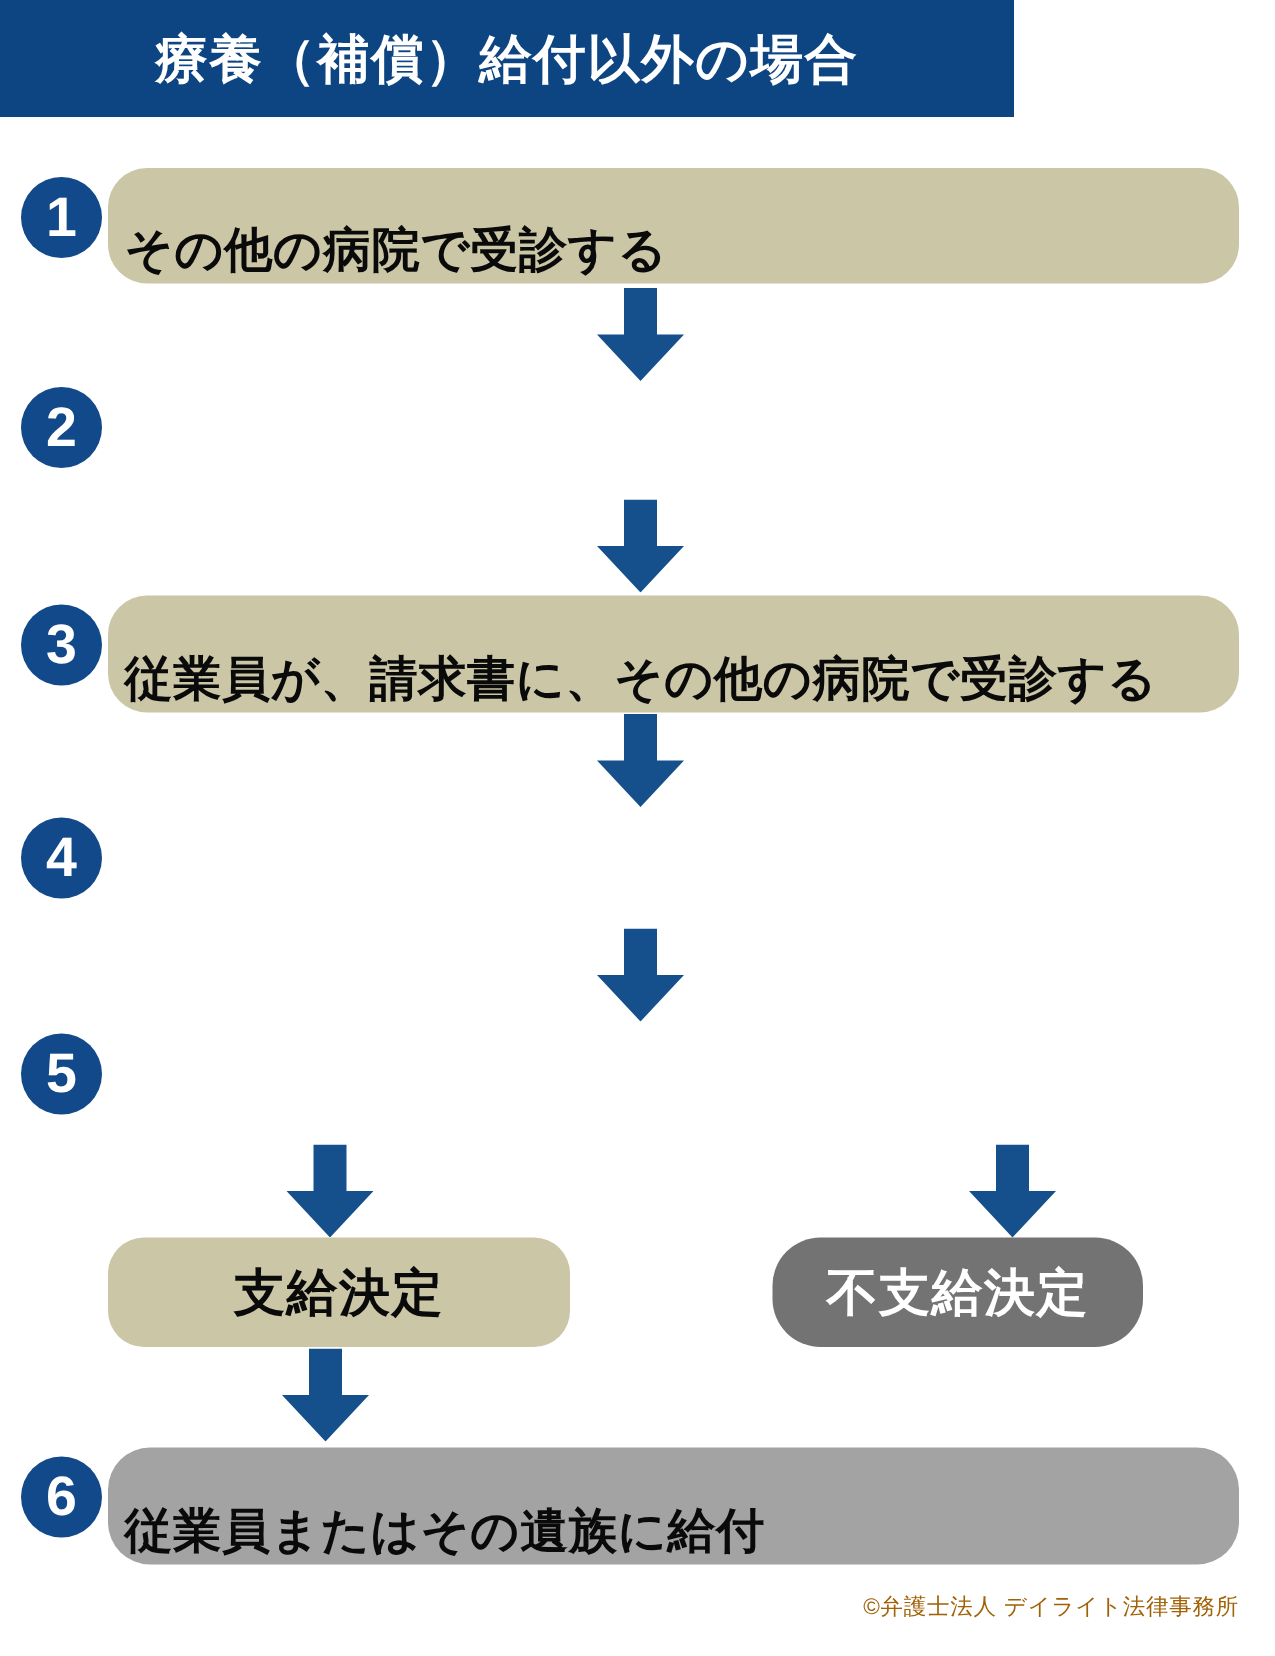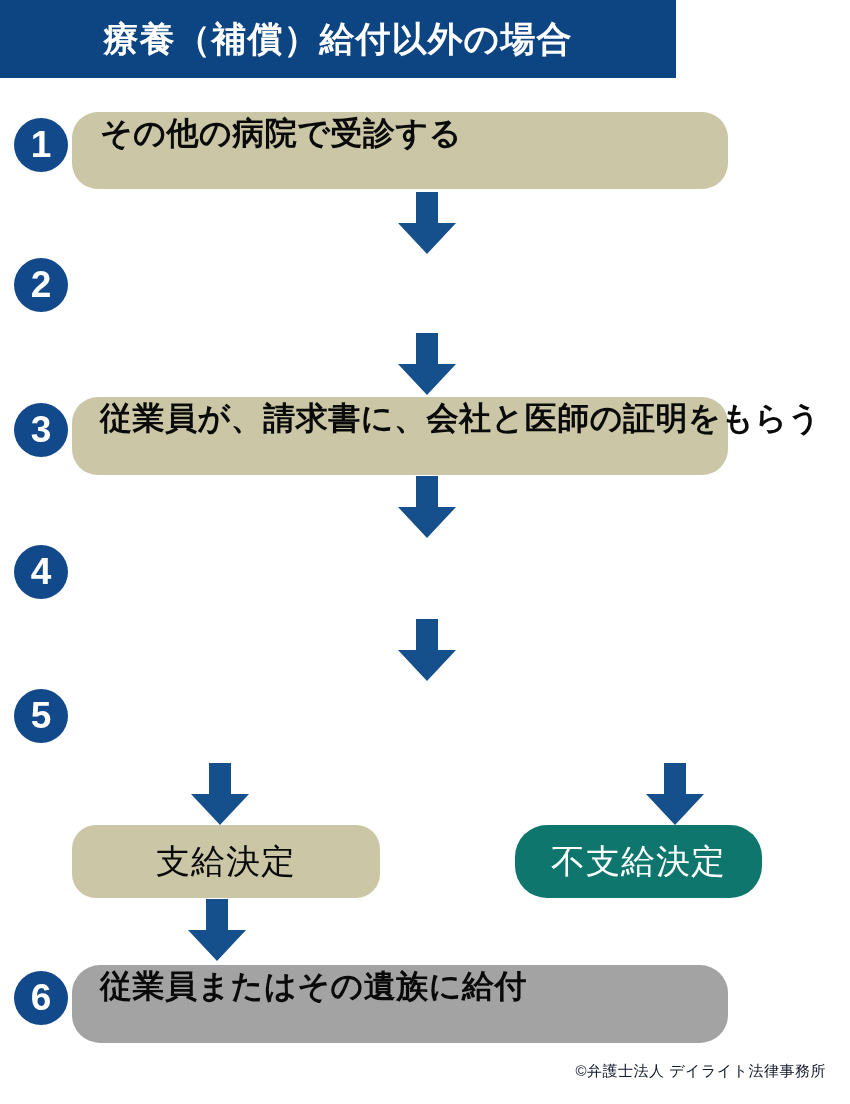--- a/index.html
+++ b/index.html
@@ -6,40 +6,40 @@
   .canvas{
     position:relative;width:850px;height:1104px;background:#ffffff;overflow:hidden;
     font-family:"Liberation Sans","DejaVu Sans",sans-serif;
   }
   .title-bar{
     position:absolute;left:0;top:0;width:676px;height:78px;background:#0d4583;
     display:flex;align-items:center;justify-content:center;
     color:#ffffff;font-size:35px;font-weight:bold;letter-spacing:1px;
   }
   .box{
-    position:absolute;left:72px;width:656px;background:#cac6a6;border-radius:26px;
-    display:flex;align-items:flex-start;box-sizing:border-box;padding-left:28px;
+    position:absolute;left:72px;width:754px;background:#cac6a6;border-radius:26px;
+    display:flex;align-items:flex-end;box-sizing:border-box;padding-left:11px;
     color:#0a0a0a;font-size:32px;font-weight:bold;letter-spacing:0.5px;white-space:nowrap;
   }
   .box.final{background:#a3a3a3;border-radius:28px;}
   .branch-box{
     position:absolute;box-sizing:border-box;border-radius:24px;
     display:flex;align-items:center;justify-content:center;
-    font-size:34px;font-weight:normal;letter-spacing:1px;white-space:nowrap;
+    font-size:34px;font-weight:bold;letter-spacing:1px;white-space:nowrap;
   }
   .branch-box.approved{left:72px;top:825px;width:308px;height:73px;background:#cac6a6;color:#0a0a0a;}
-  .branch-box.rejected{left:515px;top:825px;width:247px;height:73px;background:#0f766e;color:#ffffff;border-radius:32px;}
+  .branch-box.rejected{left:515px;top:825px;width:247px;height:73px;background:#737373;color:#ffffff;border-radius:32px;}
   .badge{
     position:absolute;left:14px;width:54px;height:54px;border-radius:50%;
     background:#11498a;color:#ffffff;display:flex;align-items:center;justify-content:center;
     font-size:37px;font-weight:bold;
   }
   .arrow{position:absolute;}
   .footer{
-    position:absolute;right:24px;top:1062px;color:#0f172a;font-size:15px;letter-spacing:0.5px;
+    position:absolute;right:24px;top:1062px;color:#a16207;font-size:15px;letter-spacing:0.5px;
   }
 </style>
 </head>
 <body>
 
 <div class="canvas">
 
   <div class="title-bar">
     <span>療養（補償）給付以外の場合</span>
   </div>
@@ -58,21 +58,21 @@
     <span>2</span>
   </div>
   <svg class="arrow" style="left:398px;top:333px" width="58" height="62" viewBox="0 0 58 62">
     <polygon points="18,0 40,0 40,31 58,31 29,62 0,31 18,31" fill="#15508c"></polygon>
   </svg>
 
   <div class="badge" style="top:403px">
     <span>3</span>
   </div>
   <div class="box" style="top:397px;height:78px">
-    <span>従業員が、請求書に、会社と医師の証明をもらう</span>
+    <span>従業員が、請求書に、その他の病院で受診する</span>
   </div>
   <svg class="arrow" style="left:398px;top:476px" width="58" height="62" viewBox="0 0 58 62">
     <polygon points="18,0 40,0 40,31 58,31 29,62 0,31 18,31" fill="#15508c"></polygon>
   </svg>
 
   <div class="badge" style="top:545px">
     <span>4</span>
   </div>
   <svg class="arrow" style="left:398px;top:619px" width="58" height="62" viewBox="0 0 58 62">
     <polygon points="18,0 40,0 40,31 58,31 29,62 0,31 18,31" fill="#15508c"></polygon>

